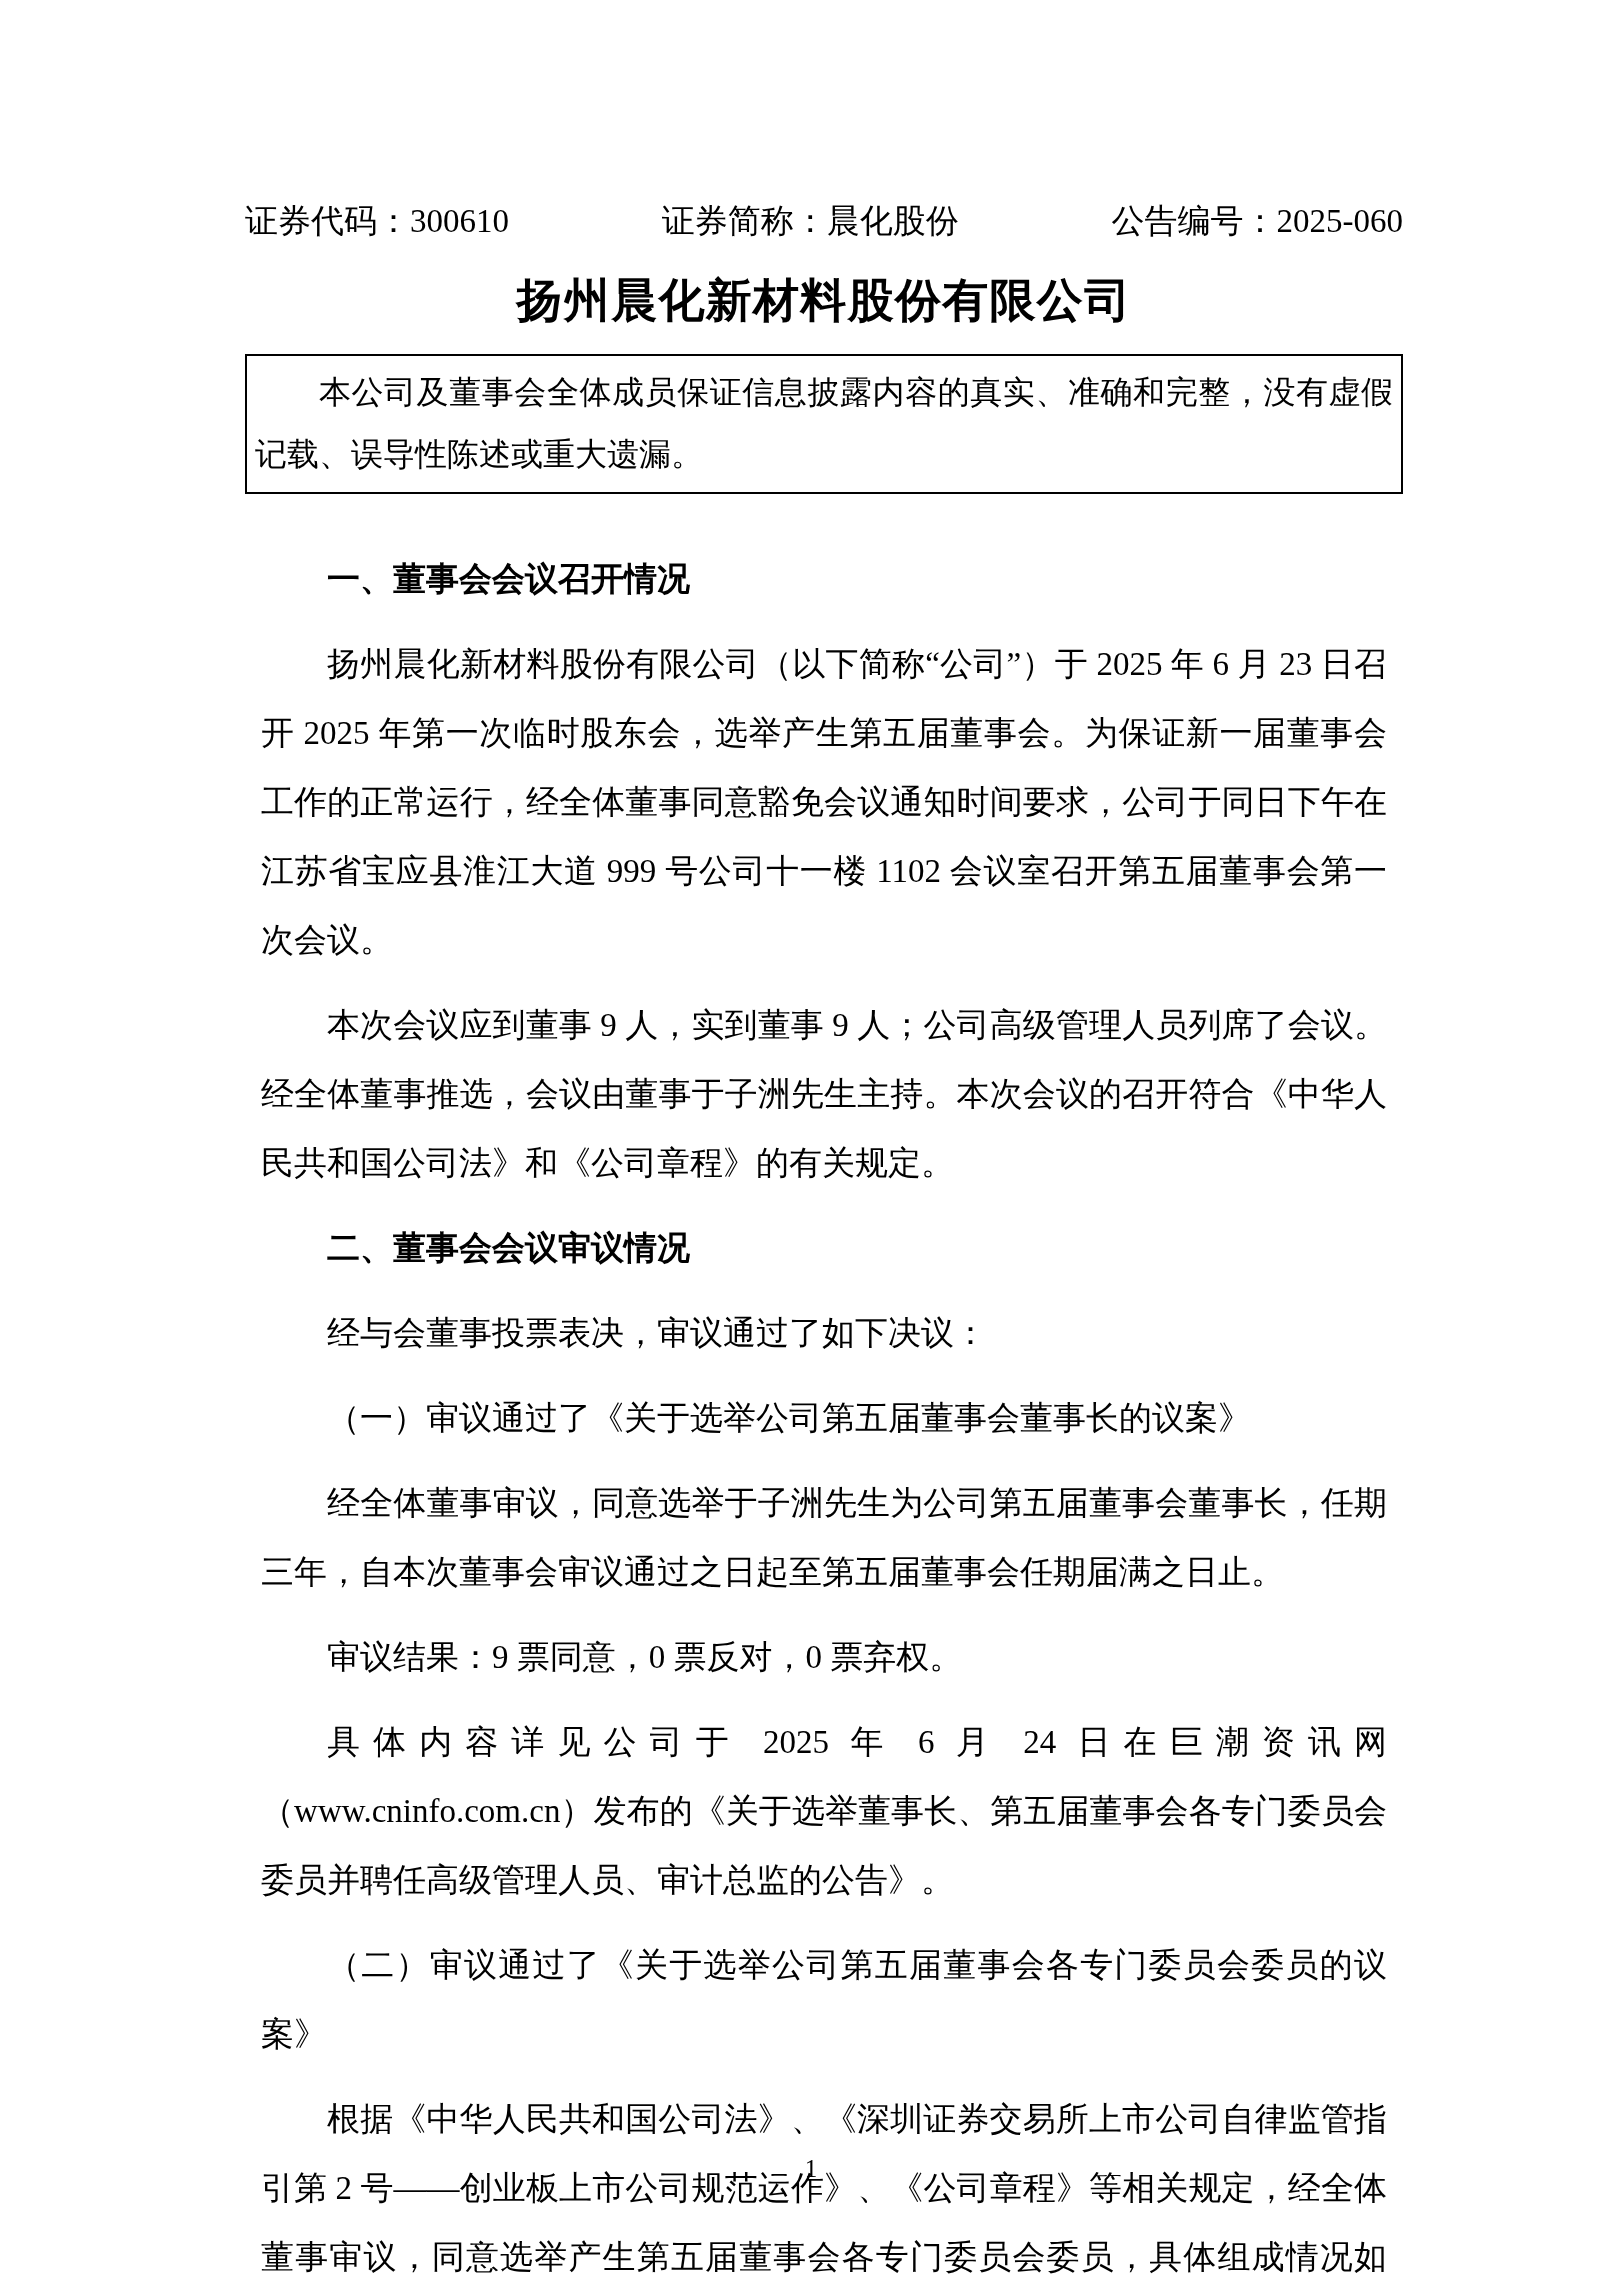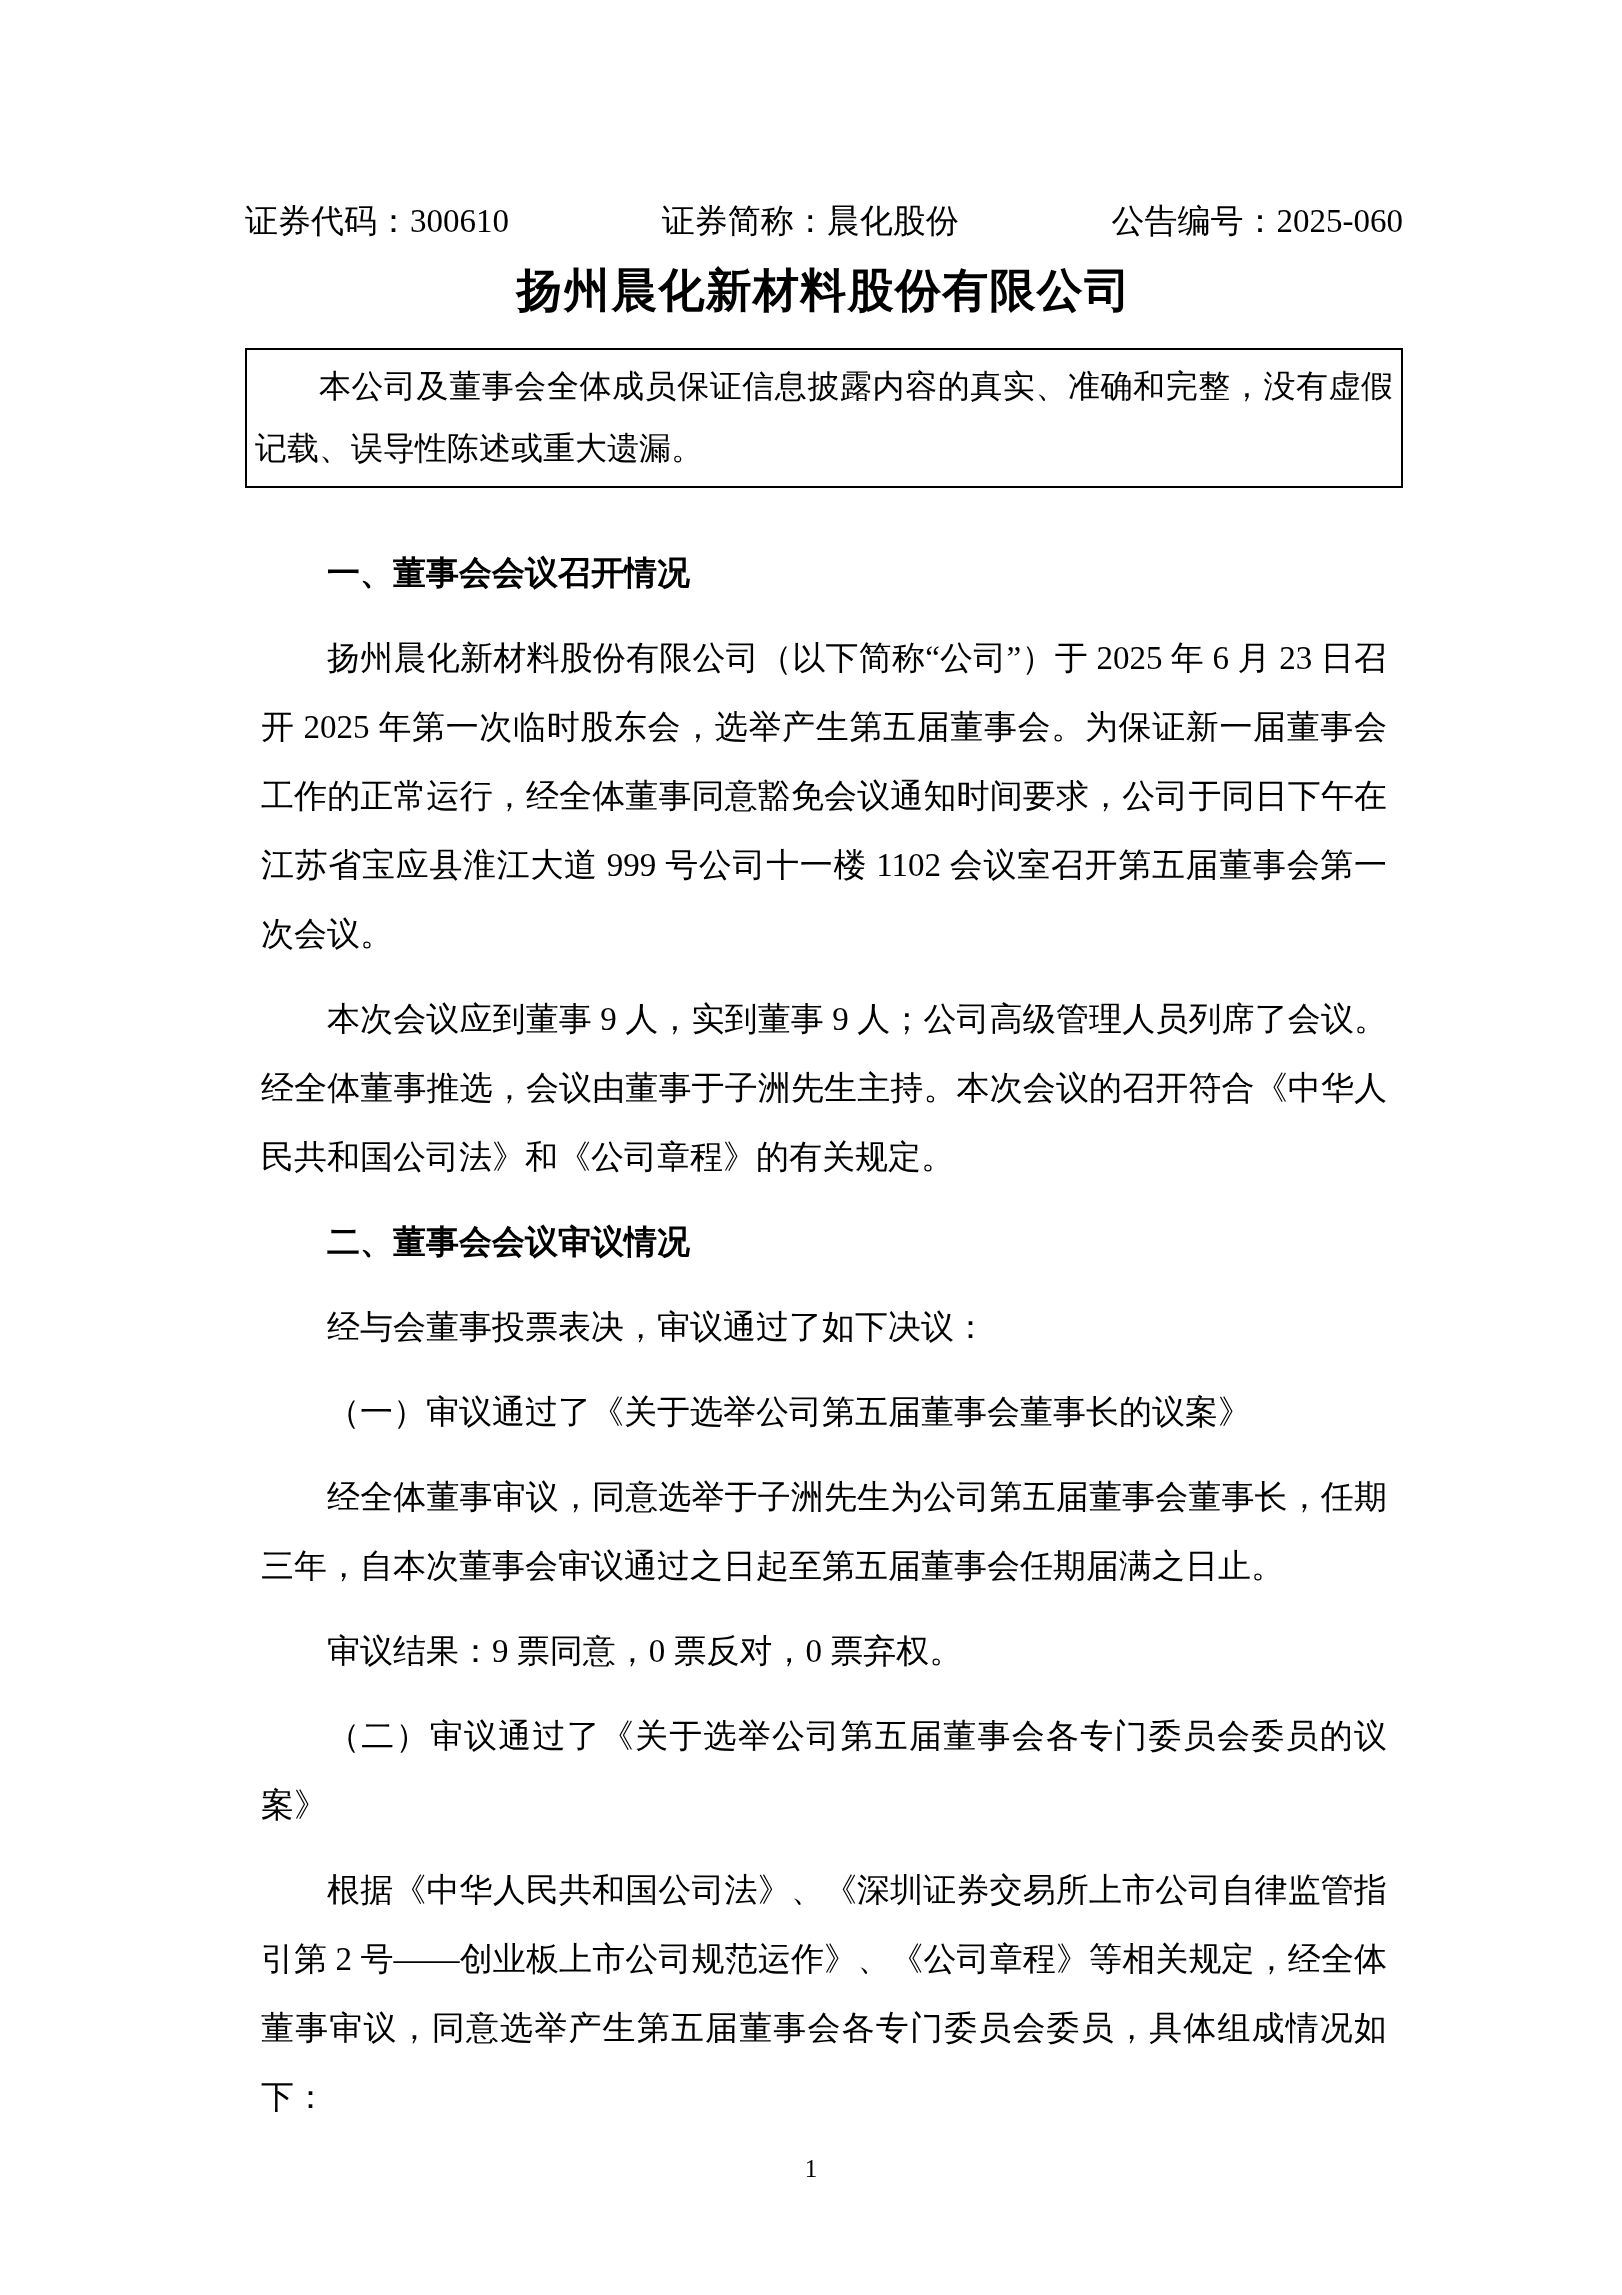--- a/index.html
+++ b/index.html
@@ -31,21 +31,21 @@
     line-height: 41px;
     white-space: nowrap;
   }
   .doc-title {
     text-align: center;
     font-weight: bold;
     font-size: 46px;
     line-height: 65px;
     letter-spacing: 1.3px;
   }
-  .doc-title.first { margin-top: 20px; font-family: Liberation Mono, monospace; }
+  .doc-title.first { margin-top: 26px; }
   .doc-title.second { margin-top: 10.5px; }
   .notice-box {
     margin-top: 21px;
     border: 2px solid #000000;
     box-sizing: border-box;
     padding: 5.2px 7.9px 6.5px 7.9px;
     font-size: 32px;
     line-height: 62px;
     text-align: justify;
     text-indent: 2em;
@@ -94,20 +94,21 @@
 
     <div class="body-text">
       <p class="heading">一、董事会会议召开情况</p>
       <p>扬州晨化新材料股份有限公司（以下简称“公司”）于 2025 年 6 月 23 日召开 2025 年第一次临时股东会，选举产生第五届董事会。为保证新一届董事会工作的正常运行，经全体董事同意豁免会议通知时间要求，公司于同日下午在江苏省宝应县淮江大道 999 号公司十一楼 1102 会议室召开第五届董事会第一次会议。</p>
       <p>本次会议应到董事 9 人，实到董事 9 人；公司高级管理人员列席了会议。经全体董事推选，会议由董事于子洲先生主持。本次会议的召开符合《中华人民共和国公司法》和《公司章程》的有关规定。</p>
       <p class="heading">二、董事会会议审议情况</p>
       <p>经与会董事投票表决，审议通过了如下决议：</p>
       <p>（一）审议通过了《关于选举公司第五届董事会董事长的议案》</p>
       <p>经全体董事审议，同意选举于子洲先生为公司第五届董事会董事长，任期三年，自本次董事会审议通过之日起至第五届董事会任期届满之日止。</p>
       <p>审议结果：9 票同意，0 票反对，0 票弃权。</p>
+      <p>具体内容详见公司于 2025 年 6 月 24 日在巨潮资讯网（www.cninfo.com.cn）发布的《关于选举董事长、第五届董事会各专门委员会委员并聘任高级管理人员、审计总监的公告》。</p>
       <p>（二）审议通过了《关于选举公司第五届董事会各专门委员会委员的议案》</p>
       <p>根据《中华人民共和国公司法》、《深圳证券交易所上市公司自律监管指引第 2 号——创业板上市公司规范运作》、《公司章程》等相关规定，经全体董事审议，同意选举产生第五届董事会各专门委员会委员，具体组成情况如下：</p>
     </div>
 
   </div>
 
   <div class="page-footer">1</div>
 </div>
 
 

